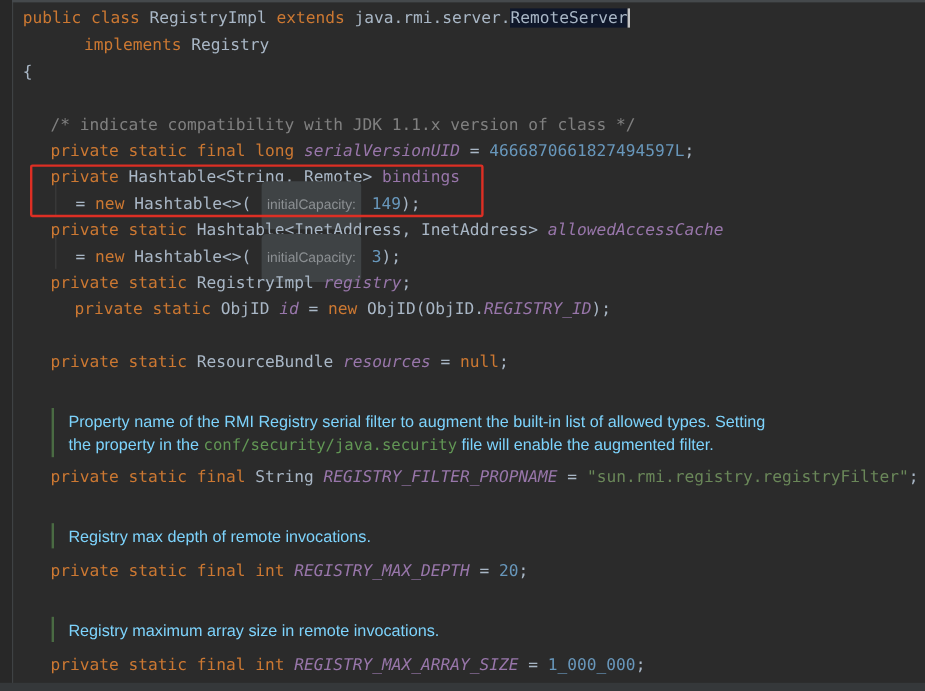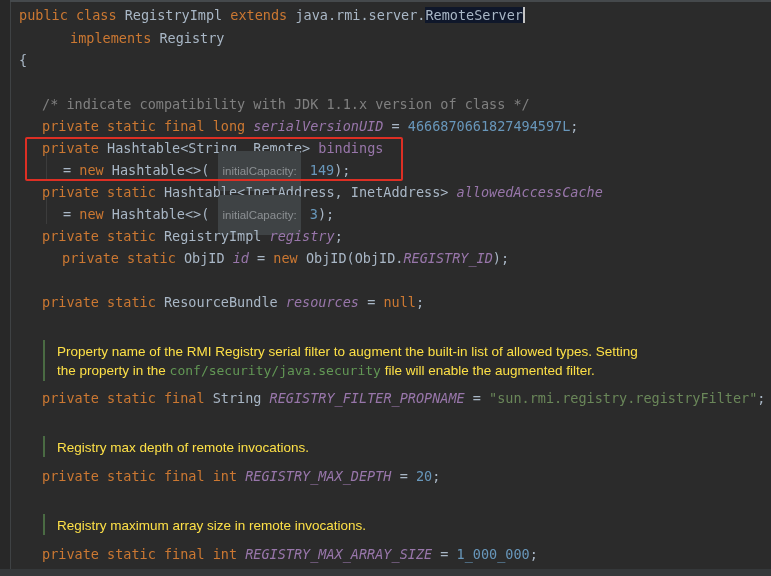--- a/index.html
+++ b/index.html
@@ -16,21 +16,21 @@
     white-space:pre;color:#a9b7c6;
   }
   .code-line.docfont{font-family:"Liberation Sans","DejaVu Sans",sans-serif;height:19px;line-height:19px;}
   .tok-kw{color:#cc7832;}
   .tok-def{color:#a9b7c6;}
   .tok-cmt{color:#808080;}
   .tok-field{color:#9876aa;}
   .tok-fieldi{color:#9876aa;font-style:italic;}
   .tok-num{color:#6897bb;}
   .tok-str{color:#6a8759;}
-  .tok-doc{color:#fde047;text-align:right;}
+  .tok-doc{color:#7dd3fc;text-align:right;}
   .tok-docmono{color:#629755;font-family:"DejaVu Sans Mono",monospace;font-size:13px;}
   .tok-hl{color:#a9b7c6;background:#0f172a;}
   .tok-hint{
     background:#3f4345;color:#8c9093;border-radius:4px;
     font-size:11.5px;padding:14px 4px;margin:0 1px;
     font-family:"Liberation Sans","DejaVu Sans",sans-serif;
   }
   .tok-caret{
     display:inline-block;width:2px;height:16px;background:#c4c4c4;
     vertical-align:text-bottom;

